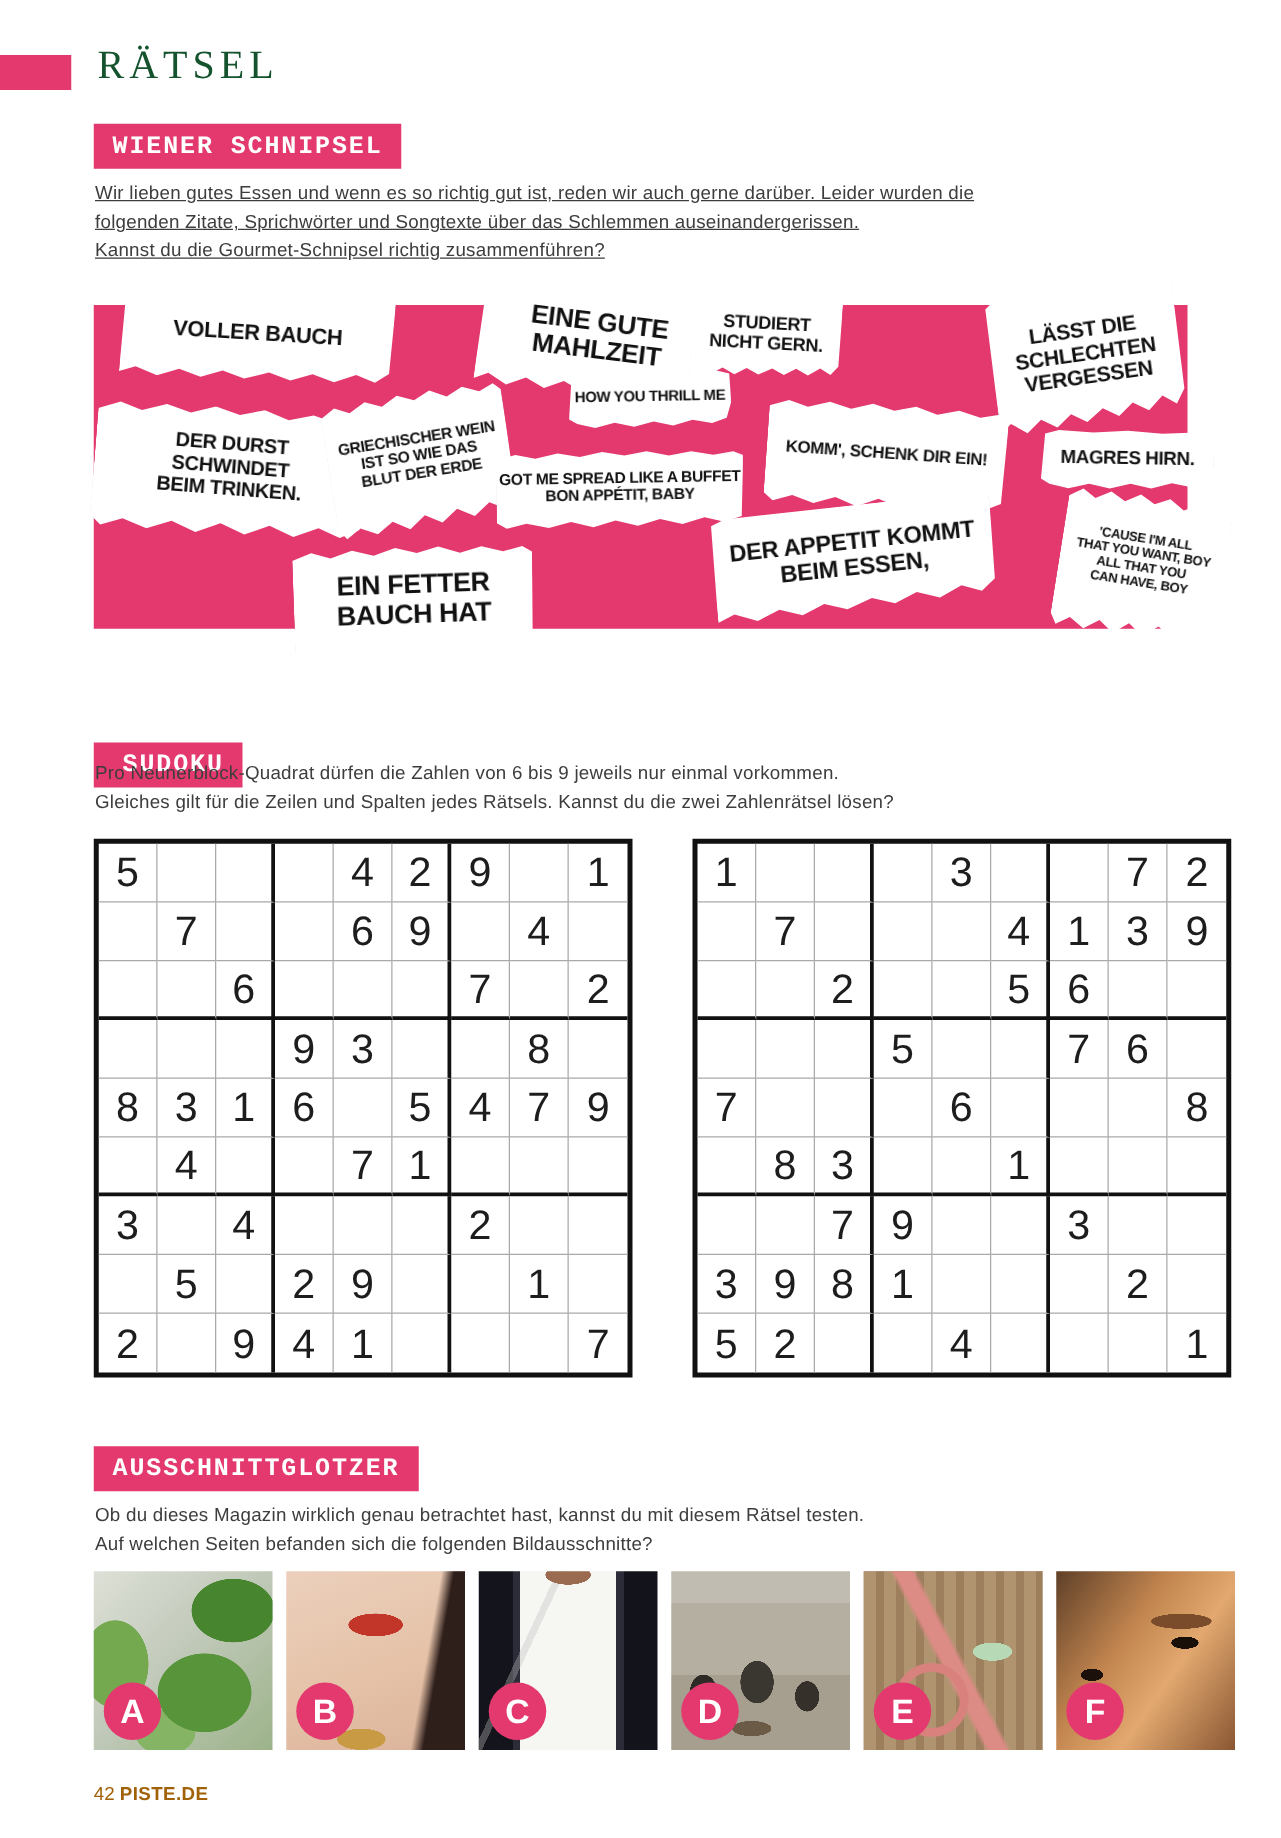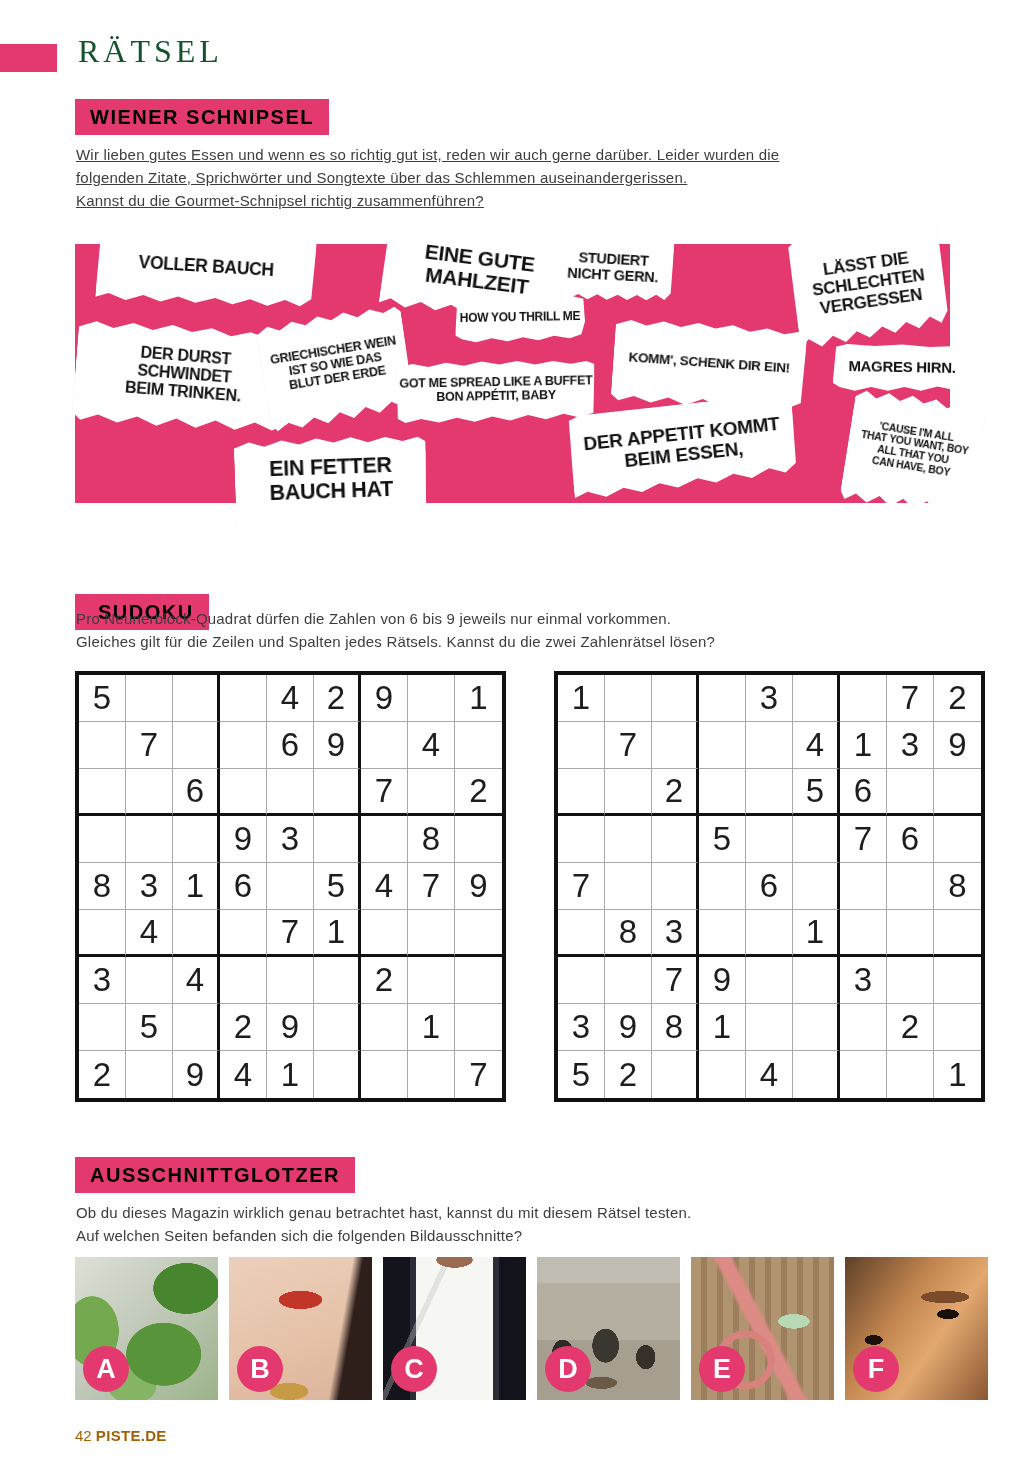--- a/index.html
+++ b/index.html
@@ -8,22 +8,22 @@
     font-family:"Liberation Sans",sans-serif;color:#3d3d3d;overflow:hidden;
   }
   
   .head-block{position:absolute;left:0;top:44px;width:57px;height:28px;background:#E4396E;}
   .page-title{
     position:absolute;left:78px;top:33px;font-family:"Liberation Serif",serif;
     font-size:32px;font-weight:400;color:#14532d;letter-spacing:4px;
   }
   
   .sec-label{
-    position:absolute;display:inline-block;background:#E4396E;color:#000000;
-    font-weight:700;font-size:20px;letter-spacing:1.5px;padding:7px 15px 6px 15px;
+    position:absolute;display:inline-block;background:#E4396E;color:#ffffff;
+    font-weight:700;font-size:20px;letter-spacing:1.5px;padding:7px 15px 6px 15px;font-family:Liberation Mono, monospace;
   }
   .lbl-schnipsel{left:75px;top:99px;}
   .lbl-sudoku{left:75px;top:594px;padding-left:23px;}
   .lbl-ausschnitt{left:75px;top:1157px;}
   
   .intro{
     position:absolute;left:76px;width:740px;font-size:15px;line-height:23px;
     color:#3d3d3d;white-space:pre-line;letter-spacing:.2px;
   }
   .intro-schnipsel{top:143px;text-decoration:underline;}

